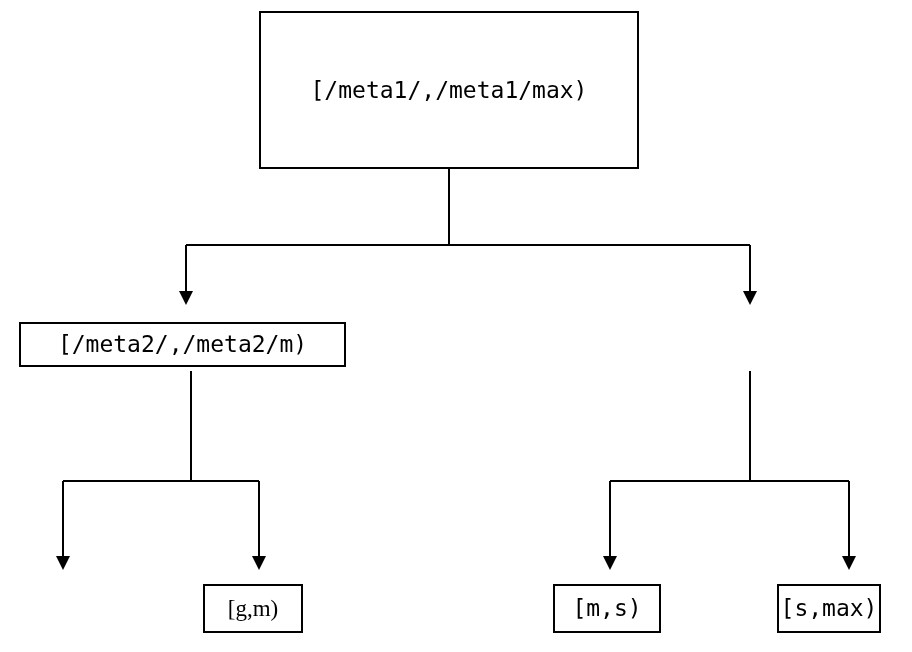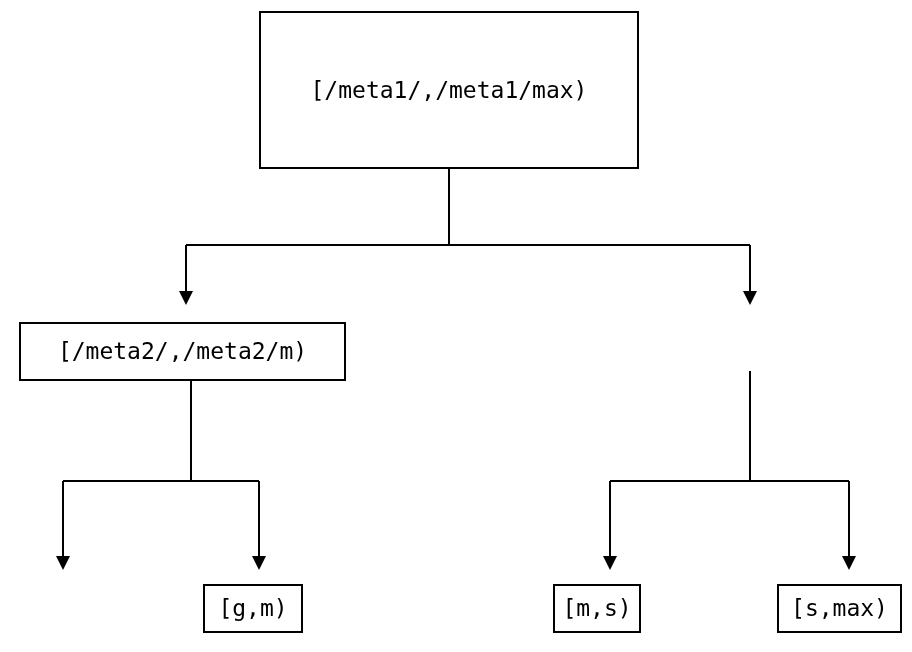--- a/index.html
+++ b/index.html
@@ -50,51 +50,52 @@
     left: 259px;
     top: 11px;
     width: 380px;
     height: 158px;
   }
   
   #node-mid-left {
     left: 19px;
     top: 322px;
     width: 327px;
-    height: 59px;
+    height: 45px;
   }
   #node-mid-right {
     left: 580px;
     top: 322px;
     width: 323px;
     height: 49px;
   }
   
   #node-leaf-ag {
     left: 8px;
     top: 584px;
     width: 99px;
     height: 49px;
   }
   #node-leaf-gm {
     left: 203px;
     top: 584px;
     width: 100px;
     height: 49px;
+    font-family: Liberation Serif, serif;
   }
   #node-leaf-ms {
     left: 553px;
     top: 584px;
-    width: 88px;
+    width: 108px;
     height: 49px;
   }
   #node-leaf-smax {
     left: 777px;
     top: 584px;
-    width: 125px;
+    width: 104px;
     height: 49px;
   }
 </style>
 </head>
 <body>
 
 <div id="diagram-canvas">
 
   <svg id="connector-layer" viewBox="0 0 912 652" width="912" height="652" xmlns="http://www.w3.org/2000/svg">
     <g stroke="#000000" stroke-width="2" fill="none" shape-rendering="crispEdges">

